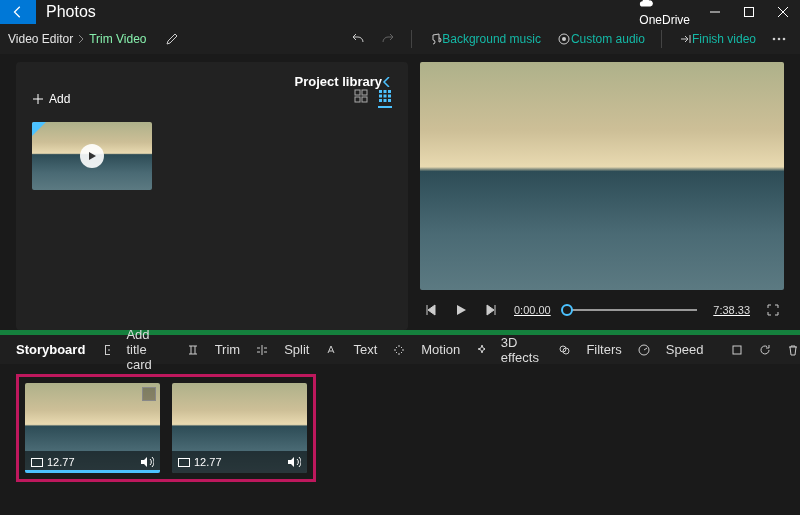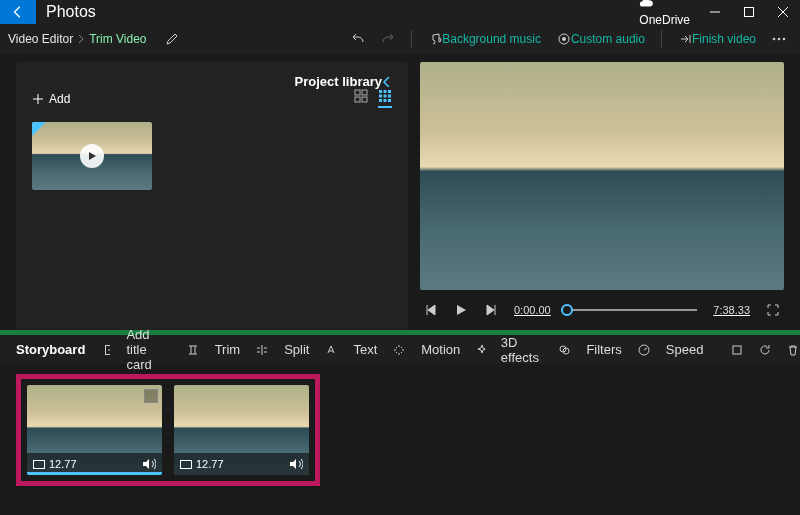--- a/index.html
+++ b/index.html
@@ -38,21 +38,21 @@
   .seek { flex: 1; height: 10px; position: relative; display: flex; align-items: center; }
   .track { position: absolute; left:0; right:0; height: 2px; background: #999; }
   .knob { position: absolute; left: 0; width: 12px; height: 12px; border: 2px solid #4cc2ff; background: #1a1a1a; border-radius: 50%; margin-left: -6px; }
 
   .storyboard-bar { display: flex; align-items: center; height: 34px; background: #1f1f1f; padding: 0 16px; gap: 4px; border-top: 5px solid #15803d; }
   .sb-title { font-size: 13px; font-weight: 600; margin-right: 10px; }
   .sb-item { display: flex; align-items: center; gap: 16px; padding: 3px 6px; font-size: 13px; color: #ddd; }
   .sb-sep { width:1px; height:16px; background:#444; margin:0 4px; }
 
   .strip-area { height: 150px; background: #1a1a1a; padding: 10px 16px; }
-  .highlight { border: 5px solid #be185d; padding: 6px; display: flex; gap: 12px; width: fit-content; }
+  .highlight { border: 3px solid #be185d; padding: 6px; display: flex; gap: 12px; width: fit-content; }
   .clip { width: 135px; height: 90px; position: relative; border-radius: 2px; overflow: hidden; }
   .clip .selbox { position: absolute; top: 4px; right: 4px; width: 14px; height: 14px; border: 1.5px solid #888; background: rgba(0,0,0,0.3); }
   .clip .bottom { position: absolute; bottom: 0; left: 0; right: 0; height: 22px; background: rgba(0,0,0,0.55); display: flex; align-items: center; justify-content: space-between; padding: 0 6px; font-size: 11px; }
   .clip .dur { display: flex; align-items: center; gap: 4px; }
   .clip .underline { position: absolute; bottom: 0; left: 0; right: 0; height: 3px; background: #4cc2ff; }
   .ctrl-ic { width:14px; height:14px; display:flex; align-items:center; justify-content:center; }
 </style>
 </head>
 <body>
 

